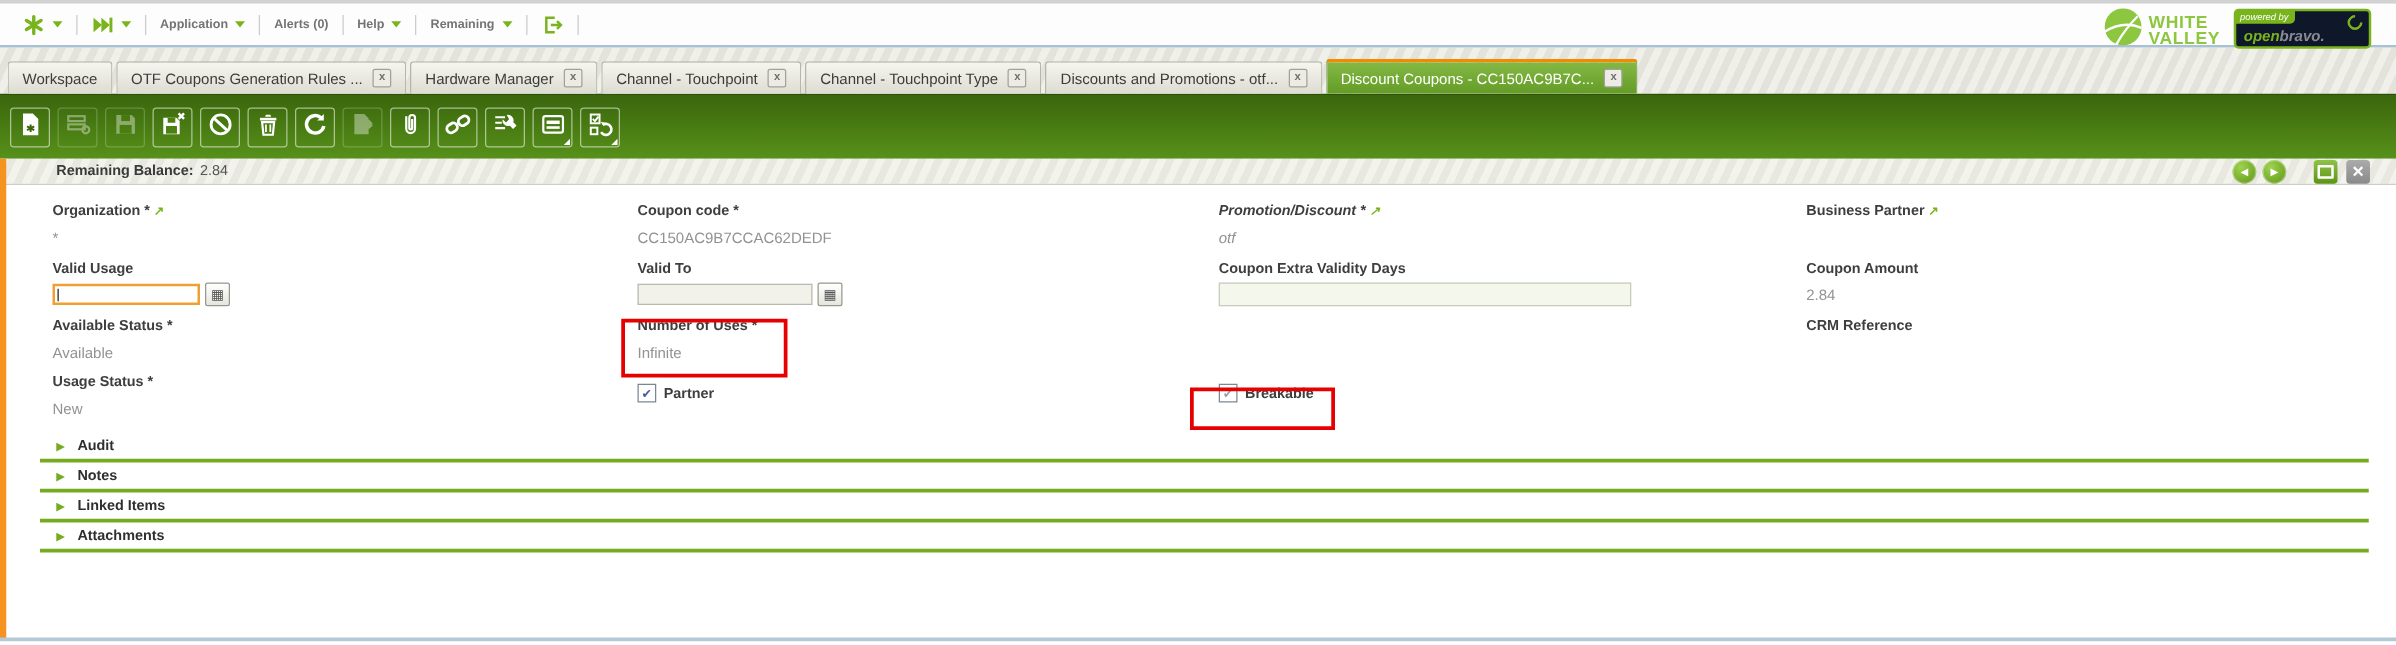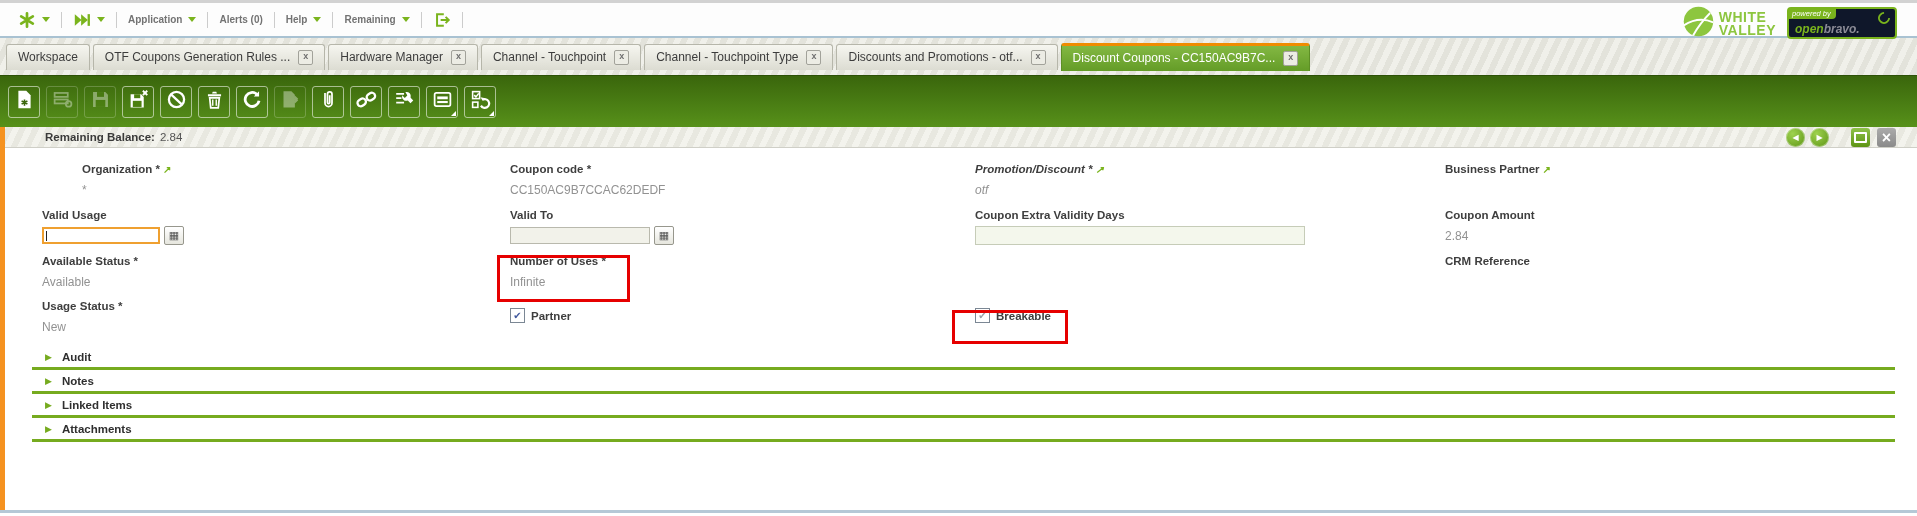--- a/index.html
+++ b/index.html
@@ -30,21 +30,21 @@
   .powered .ptab{position:absolute;left:-1px;top:-1px;background:#7ab41d;color:#fff;
                  font-size:7.5px;font-style:italic;padding:1px 5px 1px 4px;border-radius:2px 0 4px 0;}
   .powered .pbrand{position:absolute;left:6px;bottom:1px;font-size:12px;font-weight:bold;font-style:italic;}
   .powered .pbrand .g{color:#7ab41d;}
   .powered .pbrand .gr{color:#8b8b96;}
   .powered .spiral{position:absolute;right:5px;top:3px;width:8px;height:8px;border:2px solid #7ab41d;
                    border-radius:50%;border-top-color:transparent;transform:rotate(45deg);}
 
   
   .tabbar{height:37px;background:repeating-linear-gradient(115deg,#f0f0ea 0 6px,#e3e3db 6px 12px);
-          display:flex;align-items:center;padding-left:6px;}
+          display:flex;align-items:flex-end;padding-left:6px;}
   .tab{height:25px;display:flex;align-items:center;gap:8px;padding:0 11px;margin-right:3px;
        border:1px solid #b6b6aa;border-bottom:none;border-radius:3px 3px 0 0;
        background:linear-gradient(#f6f6f0,#dcdcd2);color:#3c3c3c;font-size:12px;cursor:pointer;white-space:nowrap;}
   .tab.active{background:linear-gradient(#83b843,#649c27);border-color:#5d8f25;
               border-top:3px solid #ef8c00;color:#fff;height:25px;}
   .tab-close{width:13px;height:13px;border-radius:2px;background:#ecece4;border:1px solid #a2a29a;
              color:#6e6e6e;font-size:9px;line-height:11px;text-align:center;font-weight:bold;cursor:pointer;}
 
   
   .toolbar{height:52px;background:linear-gradient(180deg,#3a660c,#57911a);
@@ -313,21 +313,21 @@
     <div class="nav-btn" style="right:88px;">▶</div>
     <div class="sq-btn max" style="right:47px;">
         <span class="inner"></span>
       </div>
     <div class="sq-btn close" style="right:21px;">×</div>
   </div>
 
   <div class="orange-strip"></div>
 
   <div class="form" id="form">
-      <div class="cell" style="grid-area: 1 / 1; margin-left: 40px;">
+      <div class="cell" style="grid-area: 1 / 1;">
         <div class="f-label"><span>Organization *</span><span class="f-link">↗</span></div>
         <div class="f-value">*</div>
       </div>
       <div class="cell" style="grid-area: 1 / 2;">
         <div class="f-label"><span>Coupon code *</span></div>
         <div class="f-value">CC150AC9B7CCAC62DEDF</div>
       </div>
       <div class="cell" style="grid-area: 1 / 3; font-style: italic;">
         <div class="f-label"><span>Promotion/Discount *</span><span class="f-link">↗</span></div>
         <div class="f-value">otf</div>

